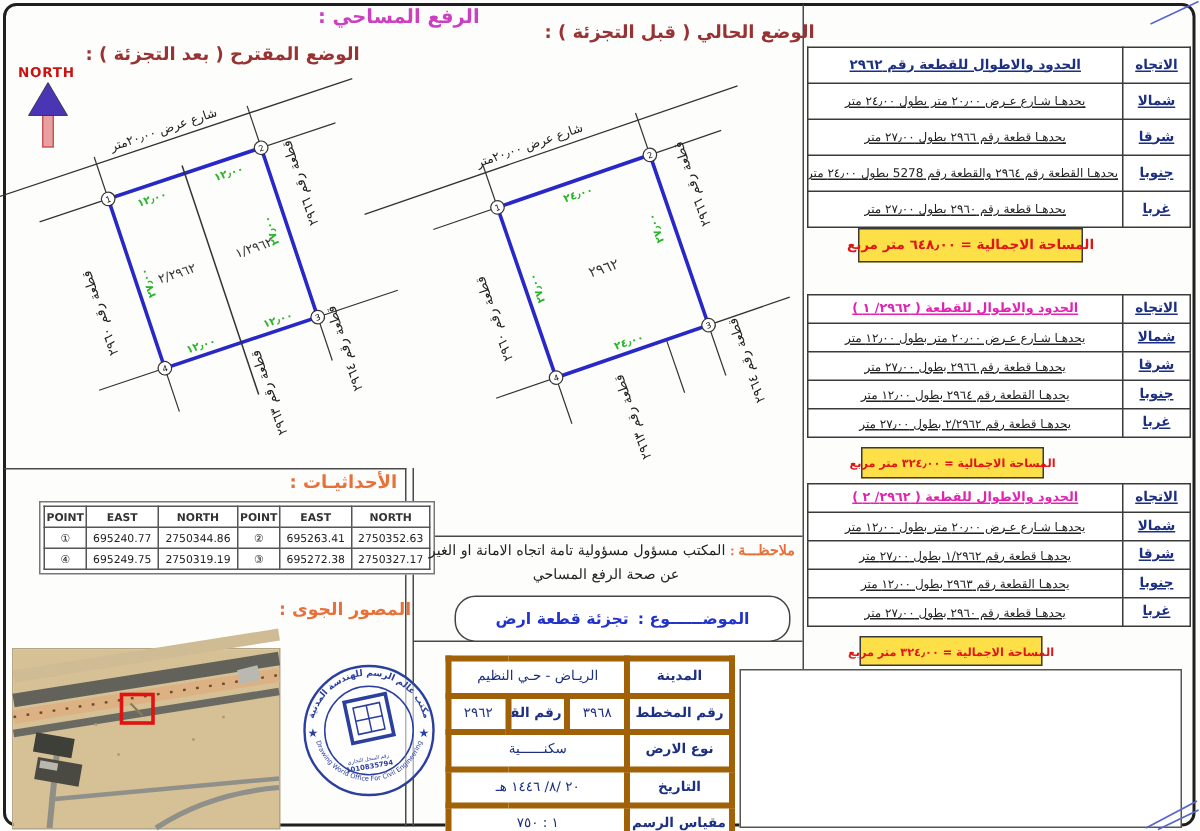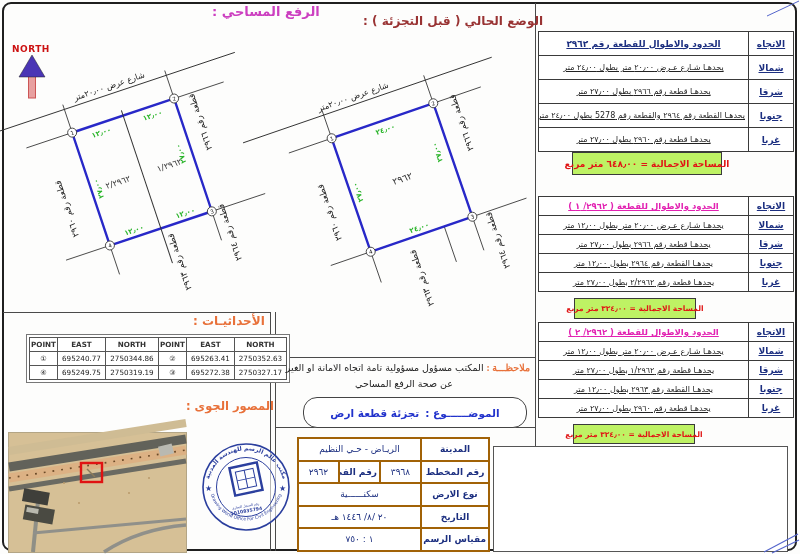--- a/index.html
+++ b/index.html
@@ -14,37 +14,37 @@
   .orange-label{position:absolute;color:#e8713a;font-weight:bold;direction:rtl;white-space:nowrap;}
   
   .btable{position:absolute;border-collapse:collapse;table-layout:fixed;direction:rtl;background:#fff;width:256px;}
   .btable td{border:1px solid #3a3a3a;padding:0 3px;white-space:nowrap;overflow:hidden;text-align:center;text-decoration:underline;}
   .btable .dir{width:38px;color:#1c2f80;font-size:9px;font-weight:bold;}
   .btable .desc{font-size:8px;color:#222;}
   .title-navy{color:#1c2f80 !important;font-weight:bold;font-size:9px !important;}
   .title-pink{color:#e222b2 !important;font-weight:bold;font-size:8.5px !important;}
   .t1 td{height:23px;} .t23 td{height:18px;}
   .total-box{position:absolute;border:1px solid #3a3a3a;color:#e01515;display:flex;align-items:center;
-             justify-content:center;direction:rtl;font-weight:bold;background:#bef264;white-space:nowrap;}
+             justify-content:center;direction:rtl;font-weight:bold;background:#fde047;white-space:nowrap;}
   .big-empty-box{position:absolute;border:1px solid #555;background:#fff;}
   
   .ctable-wrap{position:absolute;border:1px solid #777;padding:2px;background:#fff;}
   .ctable{border-collapse:collapse;table-layout:fixed;}
   .ctable td{border:1px solid #555;font-size:7.2px;color:#222;text-align:center;height:13px;
              white-space:nowrap;overflow:hidden;padding:0 1px;}
   .ctable .chead{color:#333;font-weight:bold;}
   
   .note{position:absolute;direction:rtl;font-size:9.5px;color:#222;line-height:15px;}
   .note .nlabel{color:#e8713a;font-weight:bold;font-family:Liberation Serif, serif;}
   .note .l2{text-align:center;}
   .subject-box{position:absolute;border:1.2px solid #444;border-radius:14px;display:flex;align-items:center;
                justify-content:center;direction:rtl;color:#2233cc;font-size:10.5px;font-weight:bold;background:#fff;gap:6px;}
   
   .dtable{position:absolute;border-collapse:collapse;table-layout:fixed;direction:rtl;background:#fff;width:193px;}
-  .dtable td{border:2px solid #a16207;font-size:9px;color:#1c2f80;text-align:center;height:20.5px;
+  .dtable td{border:4px solid #a16207;font-size:9px;color:#1c2f80;text-align:center;height:20.5px;
              white-space:nowrap;overflow:hidden;padding:0 2px;}
   .dtable .dlabel{width:62px;font-weight:bold;}
   
   .north-label{position:absolute;color:#cc1111;font-weight:bold;font-size:9px;letter-spacing:0.5px;}
   svg{overflow:visible;}
   .aerial-svg{position:absolute;border:1px solid #b3a585;}
 </style>
 </head>
 <body>
 
@@ -53,20 +53,21 @@
 
   <div class="vline" style="left:535px;top:3px;width:1px;height:444px;"></div>
   <div class="vline" style="left:270px;top:312px;width:1px;height:239px;"></div>
   <div class="vline" style="left:275px;top:312px;width:1px;height:239px;"></div>
   <div class="hline" style="left:3px;top:312px;width:268px;height:1px;"></div>
   <div class="hline" style="left:276px;top:357px;width:259px;height:1px;"></div>
   <div class="hline" style="left:276px;top:427px;width:259px;height:1px;"></div>
 
   <div class="hdr hdr-magenta" style="left:212px;top:4px;">الرفع المساحي  :</div>
   <div class="hdr hdr-maroon" style="left:363px;top:14px;">الوضع الحالي ( قبل التجزئة )  :</div>
+  <div class="hdr hdr-maroon" style="left:57px;top:29px;">الوضع المقترح ( بعد التجزئة )  :</div>
 
   <div class="north-label" style="left:12px;top:44px;">NORTH</div>
   <svg class="abs" style="left:14px;top:55px;" width="36" height="46" viewBox="0 0 36 46">
     <rect x="14.5" y="18" width="7" height="25" fill="#e8a0a0" stroke="#cc5555" stroke-width="1"></rect>
     <polygon points="18,0 5,22 31,22" fill="#4a35b5" stroke="#222" stroke-width="0.5"></polygon>
   </svg>
 
   <svg class="abs" style="left:0px;top:55px;" width="275" height="256" viewBox="0 0 275 256">
     <g transform="rotate(-18.5 142 117)">
       <line x1="-10" y1="33" x2="268" y2="33" stroke="#333" stroke-width="0.9"></line>

